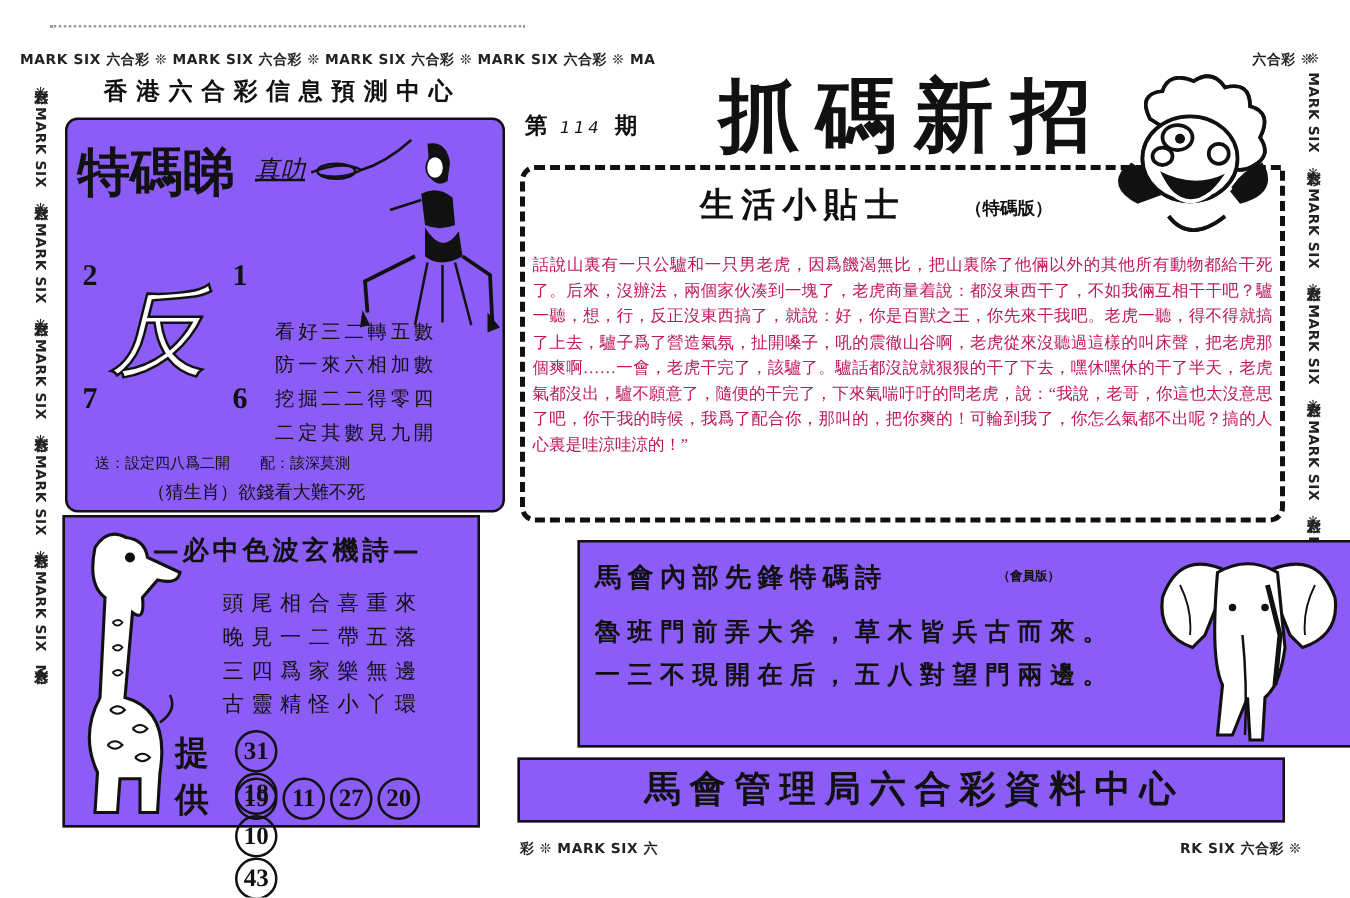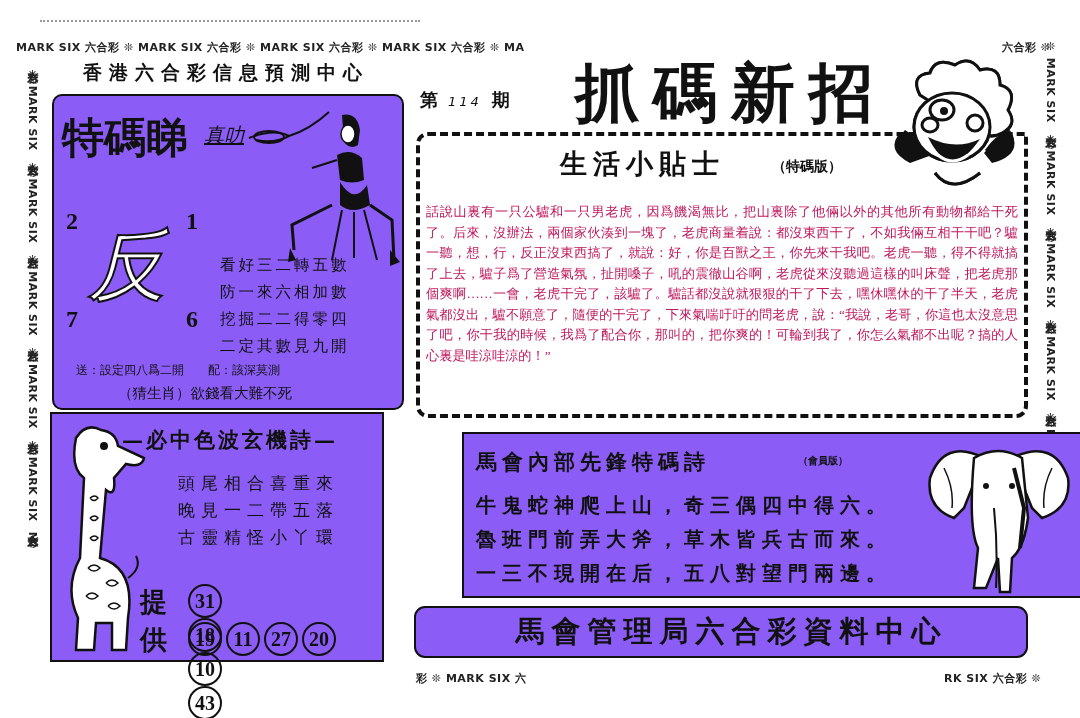--- a/index.html
+++ b/index.html
@@ -136,20 +136,21 @@
       <circle cx="48" cy="28" r="4" fill="#111"></circle>
       <path d="M32 150 q6 -6 12 0 q-6 6 -12 0 M50 165 q6 -6 12 0 q-6 6 -12 0 M30 178 q6 -6 12 0 q-6 6 -12 0 M52 188 q6 -6 12 0 q-6 6 -12 0 M34 80 q5 -4 8 0 q-4 5 -8 0 M34 100 q5 -4 8 0 q-4 5 -8 0 M34 120 q5 -4 8 0 q-4 5 -8 0" fill="#fff" stroke="#111" stroke-width="1.5"></path>
       <path d="M72 160 Q86 150 80 138" fill="none" stroke="#111" stroke-width="2"></path>
     </svg>
   </div>
 
   <div class="abs" style="left:70px;top:12px;font-size:21px;font-weight:bold;letter-spacing:3px;white-space:nowrap;">—必中色波玄機詩—</div>
   <div class="abs" style="left:126px;top:44px;margin-top:12px;">
     <div class="poemline">頭尾相合喜重來</div>
     <div class="poemline">晚見一二帶五落</div>
+    <div class="poemline">三四爲家樂無邊</div>
     <div class="poemline">古靈精怪小丫環</div>
   </div>
 
   <div class="abs brush" style="left:88px;top:170px;font-size:27px;">提</div>
   <div class="abs brush" style="left:88px;top:208px;font-size:27px;">供</div>
 
   <div class="abs" style="left:136px;top:170px;display:flex;flex-direction:column;">
     <span class="circ">31</span>
     <span class="circ">18</span>
     <span class="circ">10</span>
@@ -160,34 +161,33 @@
     <span class="circ">11</span>
     <span class="circ">27</span>
     <span class="circ">20</span>
   </div>
 </div>
 
 <div class="abs box" style="left:414px;top:432px;width:667px;height:166px;border-width:2px;margin-left:48px;">
   <div class="abs" style="left:12px;top:14px;font-size:21px;font-weight:bold;letter-spacing:5px;white-space:nowrap;">馬會內部先鋒特碼詩</div>
   <div class="abs" style="left:334px;top:20px;font-size:10px;font-weight:bold;">（會員版）</div>
   <div class="abs" style="left:12px;top:54px;">
-    <div style="font-size:20px;font-weight:bold;letter-spacing:6px;line-height:34px;white-space:nowrap;">牛鬼蛇神爬上山，奇三偶四中得六。</div>
     <div style="font-size:20px;font-weight:bold;letter-spacing:6px;line-height:34px;white-space:nowrap;">魯班門前弄大斧，草木皆兵古而來。</div>
     <div style="font-size:20px;font-weight:bold;letter-spacing:6px;line-height:34px;white-space:nowrap;">一三不現開在后，五八對望門兩邊。</div>
   </div>
 
   <div class="abs" style="left:460px;top:4px;width:148px;height:158px;">
     <svg width="148" height="158" viewBox="0 0 148 158">
       <path d="M60 20 Q20 0 6 40 Q2 70 30 80 L40 70 Z" fill="#fff" stroke="#111" stroke-width="2.5"></path>
       <path d="M88 20 Q130 0 144 40 Q148 70 118 80 L108 70 Z" fill="#fff" stroke="#111" stroke-width="2.5"></path>
       <path d="M50 20 Q74 6 98 20 L104 80 Q100 110 88 120 L86 154 L76 154 L74 120 L62 150 L50 150 L54 110 Q44 90 50 20 Z" fill="#fff" stroke="#111" stroke-width="2.5"></path>
       <path d="M70 70 Q74 110 72 150" fill="none" stroke="#111" stroke-width="2"></path>
       <circle cx="62" cy="48" r="3" fill="#111"></circle>
       <circle cx="88" cy="48" r="3" fill="#111"></circle>
       <path d="M20 30 Q30 50 28 70 M128 30 Q118 50 120 70" fill="none" stroke="#111" stroke-width="1.5"></path>
       <path d="M90 30 L100 70 L96 110" fill="none" stroke="#111" stroke-width="4"></path>
     </svg>
   </div>
 </div>
 
-<div class="abs box" style="left:414px;top:606px;width:614px;height:52px;border-width:2.5px;display:flex;align-items:center;justify-content:center;border-radius:11px;">
+<div class="abs box" style="left:414px;top:606px;width:614px;height:52px;border-width:2.5px;display:flex;align-items:center;justify-content:center;">
   <span class="brush" style="font-size:29px;letter-spacing:7px;">馬會管理局六合彩資料中心</span>
 </div>
 
 </body></html>

